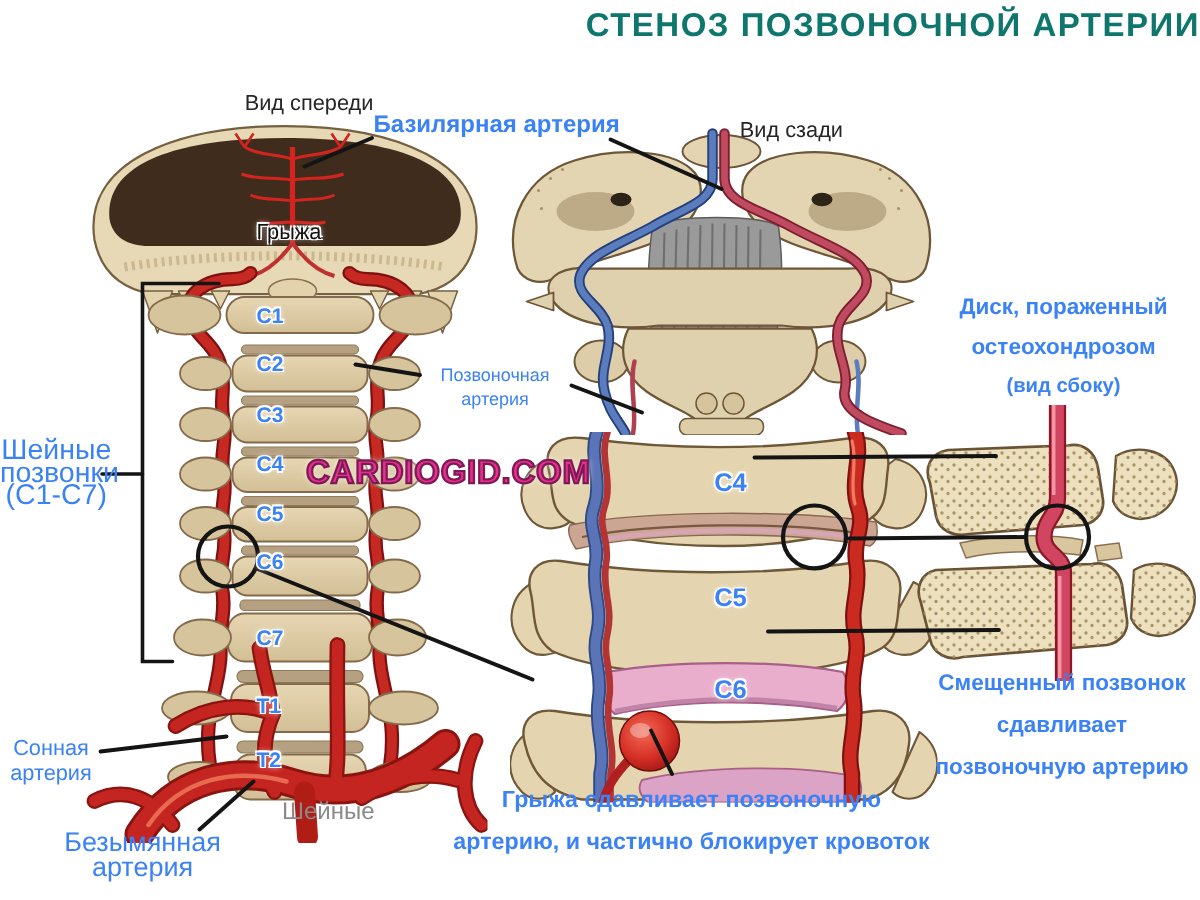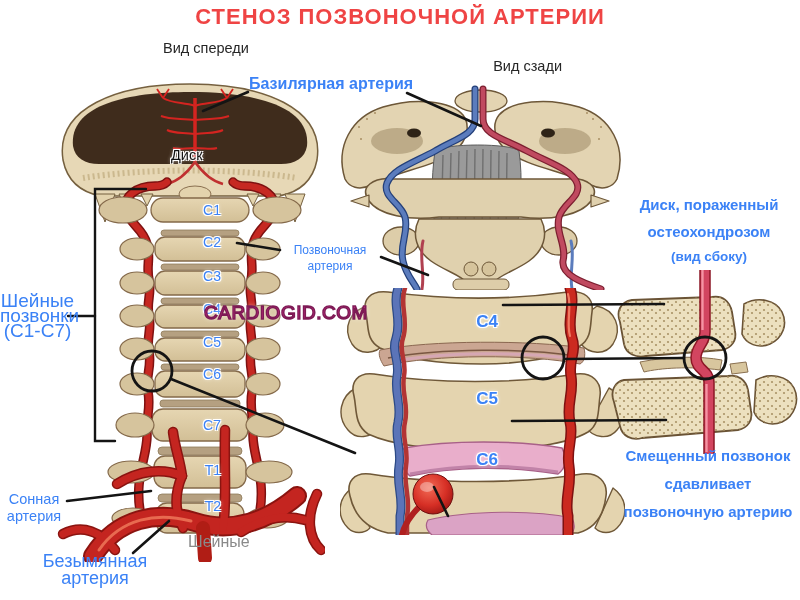--- a/index.html
+++ b/index.html
@@ -3,26 +3,26 @@
 <meta charset="utf-8">
 <style>
   html,body{margin:0;padding:0;background:#fff;}
   #page{position:relative;width:800px;height:600px;background:#fff;overflow:hidden;
         font-family:"Liberation Sans","DejaVu Sans",sans-serif;}
   .fig{position:absolute;}
   .lbl{position:absolute;color:#3b82f6;white-space:pre-line;line-height:1.15;}
   .c{text-align:center;}
   .b{font-weight:bold;}
   .halo{text-shadow:-1px -1px 0 #fff,1px -1px 0 #fff,-1px 1px 0 #fff,1px 1px 0 #fff,0 0 4px #fff;}
-  #title{left:0;top:4px;width:800px;text-align:center;font-size:22px;font-weight:bold;
-         letter-spacing:1px;color:#ef4444;}
-  .viewlbl{font-size:14.5px;color:#262626;}
-  .vl{font-weight:normal;font-size:14px;width:36px;left:185px;text-align:right;}
+  #title{left:0;top:4px;width:800px;text-align:right;font-size:22px;font-weight:bold;
+         letter-spacing:1px;color:#0f766e;}
+  .viewlbl{font-size:14.5px;color:#262626;margin-top:21px;}
+  .vl{font-weight:bold;font-size:14px;width:36px;left:171px;text-align:left;}
   .vl2{font-weight:bold;font-size:17px;width:44px;left:465px;text-align:center;}
-  #watermark{left:204px;top:302px;font-size:19px;font-weight:normal;letter-spacing:.5px;
+  #watermark{left:204px;top:302px;font-size:22px;font-weight:bold;letter-spacing:.5px;
              color:#e5308d;-webkit-text-stroke:1.5px #7d1a55;
              text-shadow:0 0 5px rgba(255,255,255,.9);}
   #overlay{position:absolute;left:0;top:0;pointer-events:none;}
 </style>
 </head>
 <body>
 
 <div id="page">
 
   <svg class="fig" style="left:55px;top:82px" width="270" height="480" viewBox="0 0 270 480">
@@ -255,21 +255,21 @@
     </g>
   </svg>
 
   <div id="title" class="lbl">СТЕНОЗ ПОЗВОНОЧНОЙ АРТЕРИИ</div>
 
   <div class="lbl viewlbl" style="left:150px;top:40px;width:112px;text-align:center">Вид спереди</div>
   <div class="lbl viewlbl" style="left:458px;top:58px;width:104px;text-align:right">Вид сзади</div>
 
   <div class="lbl b" style="left:249px;top:75px;font-size:16px">Базилярная артерия</div>
 
-  <div class="lbl halo" style="left:171px;top:147px;font-size:14.5px;color:#111">Диск</div>
+  <div class="lbl halo" style="left:171px;top:147px;font-size:14.5px;color:#111">Грыжа</div>
 
   <div class="lbl vl halo" style="top:202px">C1</div>
   <div class="lbl vl halo" style="top:234px">C2</div>
   <div class="lbl vl halo" style="top:268px">C3</div>
   <div class="lbl vl halo" style="top:301px">C4</div>
   <div class="lbl vl halo" style="top:334px">C5</div>
   <div class="lbl vl halo" style="top:366px">C6</div>
   <div class="lbl vl halo" style="top:417px">C7</div>
   <div class="lbl vl halo" style="top:462px">T1</div>
   <div class="lbl vl halo" style="top:498px">T2</div>
@@ -294,15 +294,17 @@
   <div class="lbl" style="left:188px;top:533px;font-size:16px;color:#8a8a8a">Шейные</div>
 
   <div class="lbl c b" style="left:621px;top:249px;width:176px;font-size:13.5px">(вид сбоку)</div>
   <div class="lbl c b" style="left:621px;top:191px;width:176px;font-size:15px;line-height:27px">Диск, пораженный
 остеохондрозом</div>
 
   <div class="lbl c b" style="left:620px;top:442px;width:176px;font-size:15px;line-height:28px">Смещенный позвонок
 сдавливает
 позвоночную артерию</div>
 
+  <div class="lbl c b" style="left:289px;top:520px;width:344px;font-size:15.5px;line-height:28px">Грыжа сдавливает позвоночную
+артерию, и частично блокирует кровоток</div>
 
   <div id="watermark" class="lbl">CARDIOGID.COM</div>
 </div>
 
 </body></html>

